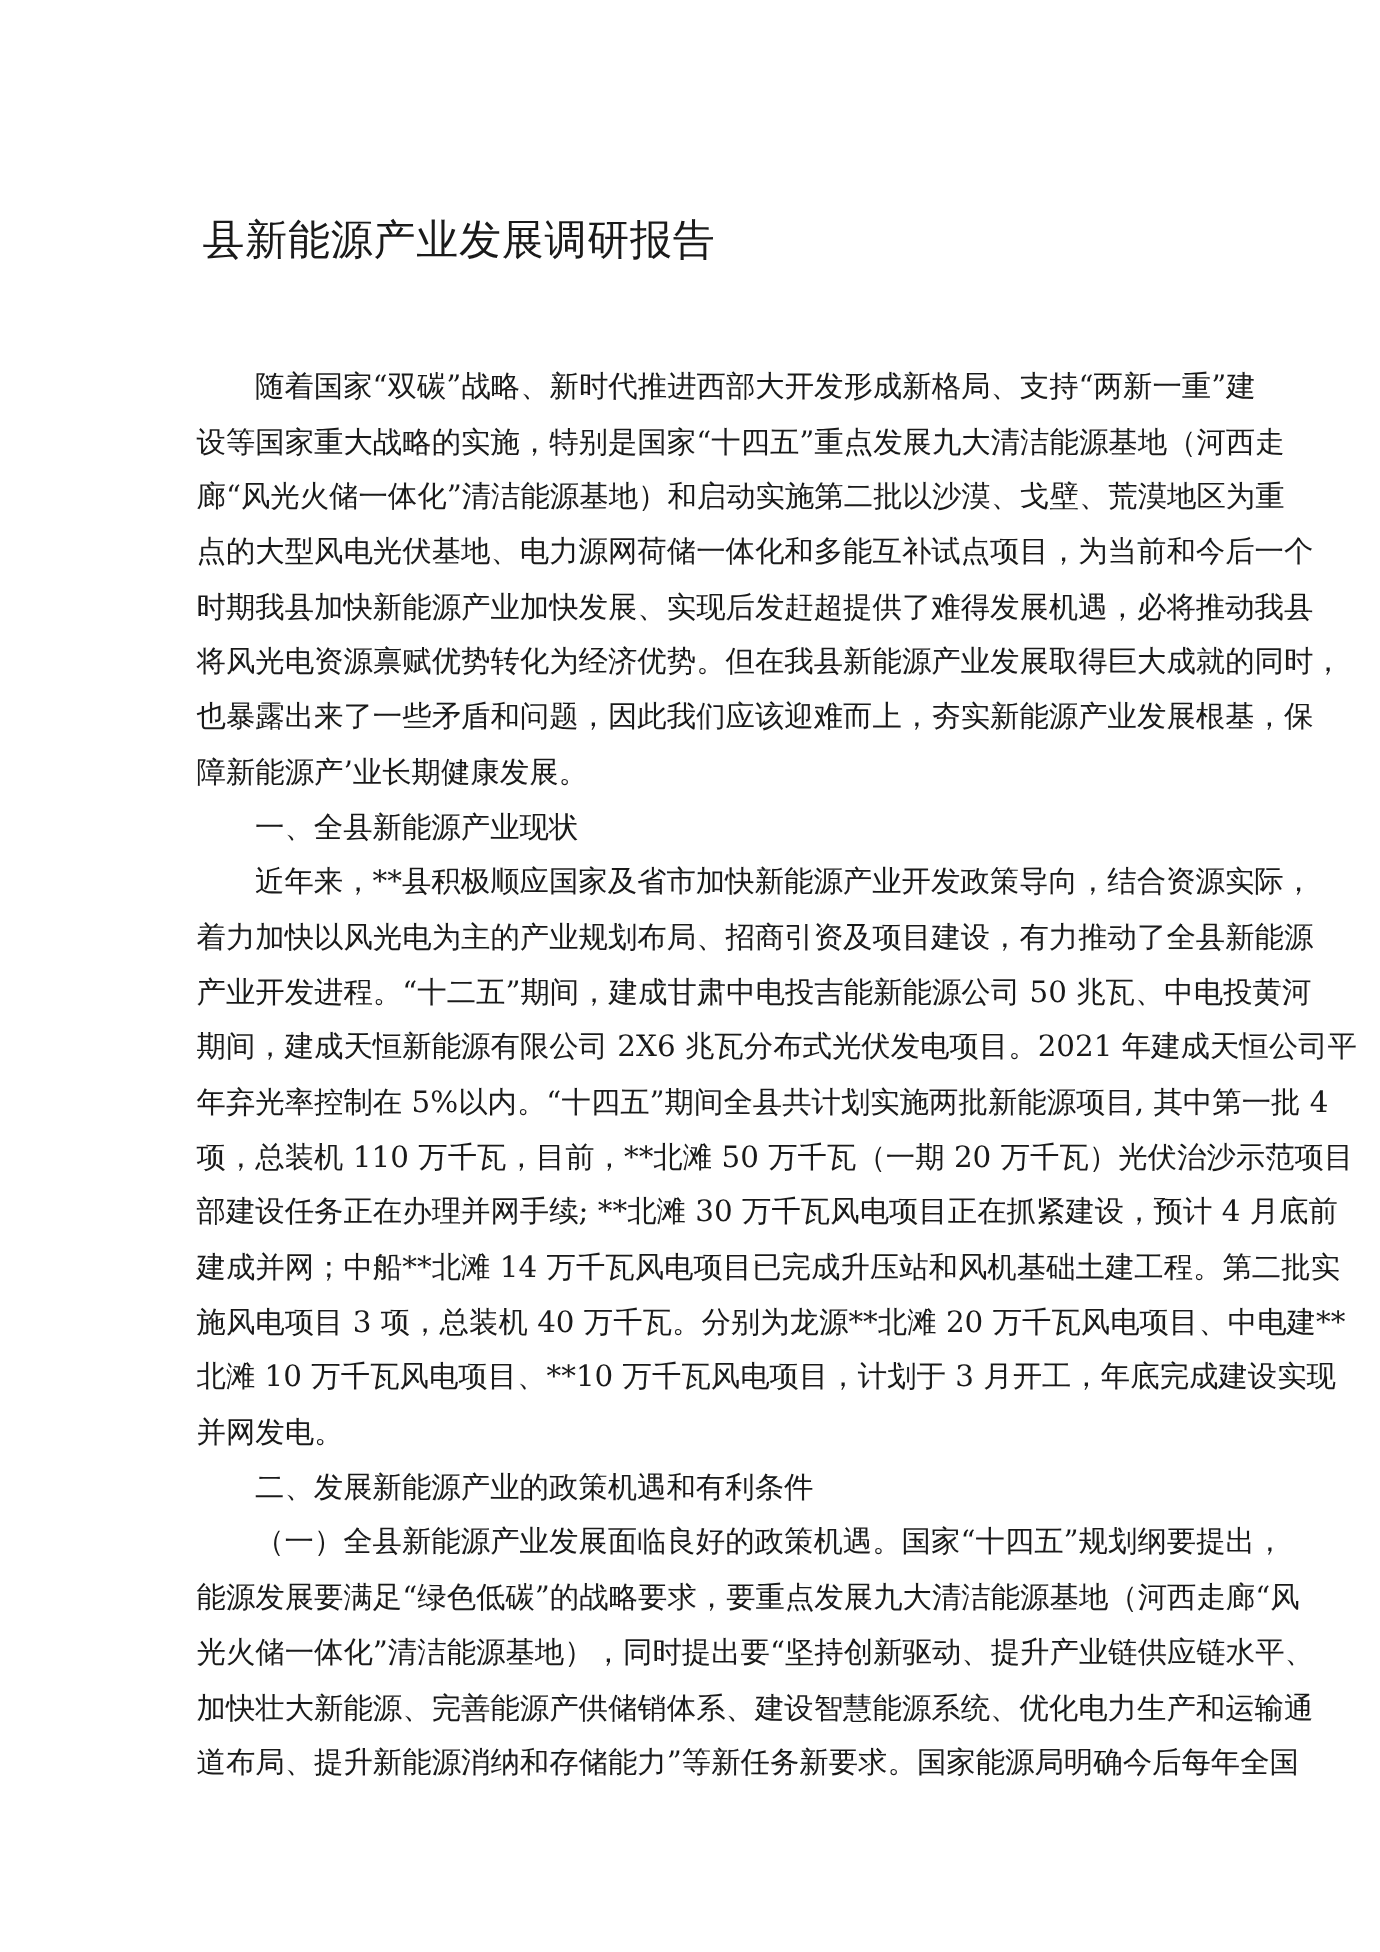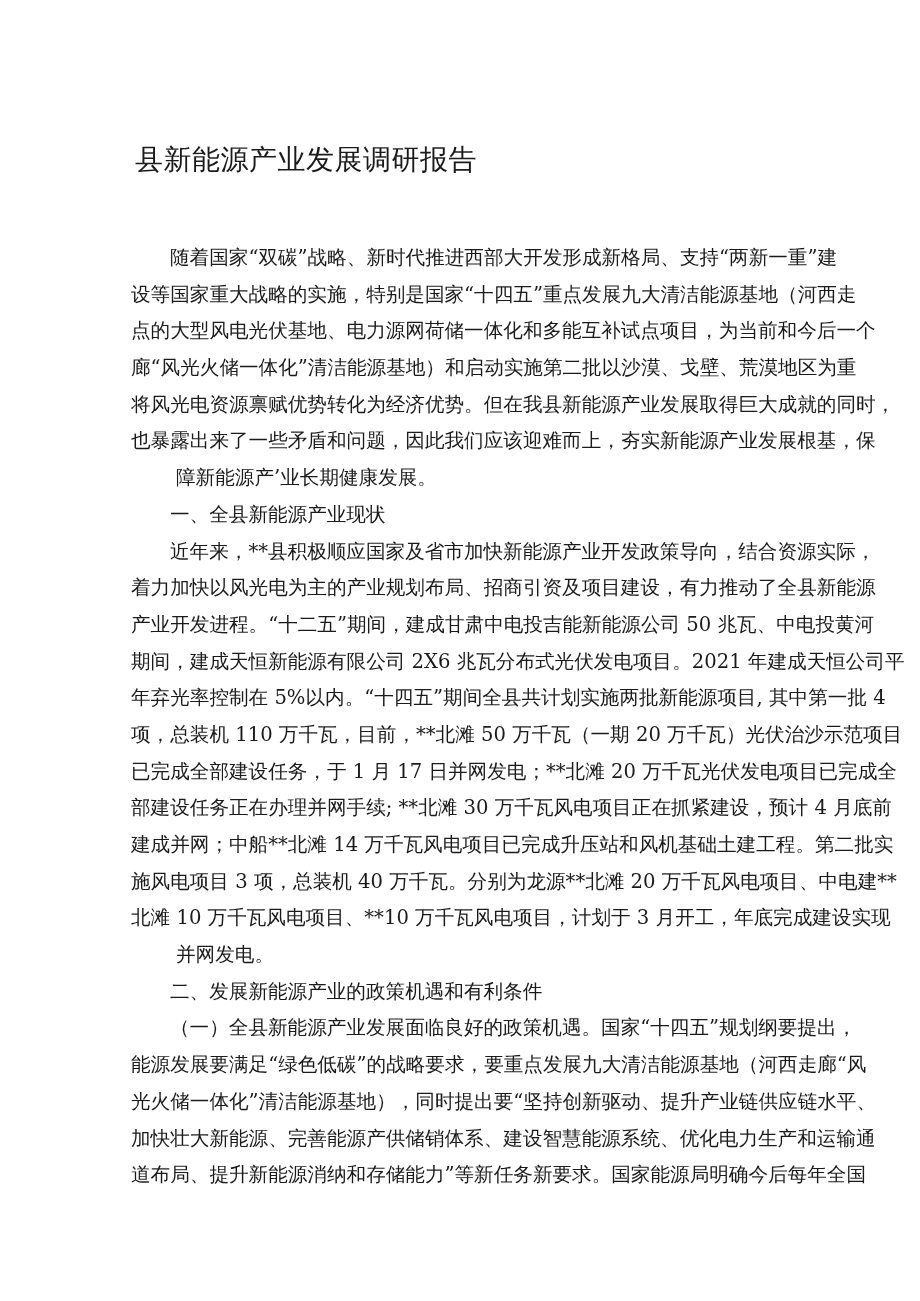--- a/index.html
+++ b/index.html
@@ -46,21 +46,20 @@
       height: 36.7px;
       line-height: 36.7px;
       font-size: 19.6px;
       white-space: nowrap;
       overflow: visible;
       text-align: justify;
       text-align-last: justify;
     }
     .line.last {
       text-align-last: left;
-      margin-left: 45px;
     }
     .line.indent {
       padding-left: 39px;
     }
     .heading-line {
       display: block;
       height: 36.7px;
       line-height: 36.7px;
       font-size: 19.6px;
       white-space: nowrap;
@@ -72,36 +71,36 @@
 
 <div class="page">
 
   <h1 class="title">县新能源产业发展调研报告</h1>
 
   <div class="body-text">
 
     <div>
       <span class="line indent">随着国家“双碳”战略、新时代推进西部大开发形成新格局、支持“两新一重”建</span>
       <span class="line">设等国家重大战略的实施，特别是国家“十四五”重点发展九大清洁能源基地（河西走</span>
+      <span class="line">廊“风光火储一体化”清洁能源基地）和启动实施第二批以沙漠、戈壁、荒漠地区为重</span>
       <span class="line">点的大型风电光伏基地、电力源网荷储一体化和多能互补试点项目，为当前和今后一个</span>
-      <span class="line">廊“风光火储一体化”清洁能源基地）和启动实施第二批以沙漠、戈壁、荒漠地区为重</span>
+      <span class="line">时期我县加快新能源产业加快发展、实现后发赶超提供了难得发展机遇，必将推动我县</span>
       <span class="line">将风光电资源禀赋优势转化为经济优势。但在我县新能源产业发展取得巨大成就的同时，</span>
       <span class="line">也暴露出来了一些矛盾和问题，因此我们应该迎难而上，夯实新能源产业发展根基，保</span>
       <span class="line last">障新能源产’业长期健康发展。</span>
     </div>
 
     <span class="heading-line">一、全县新能源产业现状</span>
     <div>
       <span class="line indent">近年来，**县积极顺应国家及省市加快新能源产业开发政策导向，结合资源实际，</span>
       <span class="line">着力加快以风光电为主的产业规划布局、招商引资及项目建设，有力推动了全县新能源</span>
       <span class="line">产业开发进程。“十二五”期间，建成甘肃中电投吉能新能源公司 50 兆瓦、中电投黄河</span>
       <span class="line">期间，建成天恒新能源有限公司 2X6 兆瓦分布式光伏发电项目。2021 年建成天恒公司平</span>
       <span class="line">年弃光率控制在 5%以内。“十四五”期间全县共计划实施两批新能源项目, 其中第一批 4</span>
       <span class="line">项，总装机 110 万千瓦，目前，**北滩 50 万千瓦（一期 20 万千瓦）光伏治沙示范项目</span>
-      <span class="line">已完成全部建设任务，于 1 月 17 日并网发电；**北滩 20 万千瓦光伏发电项目已完成全</span>
       <span class="line">部建设任务正在办理并网手续; **北滩 30 万千瓦风电项目正在抓紧建设，预计 4 月底前</span>
       <span class="line">建成并网；中船**北滩 14 万千瓦风电项目已完成升压站和风机基础土建工程。第二批实</span>
       <span class="line">施风电项目 3 项，总装机 40 万千瓦。分别为龙源**北滩 20 万千瓦风电项目、中电建**</span>
       <span class="line">北滩 10 万千瓦风电项目、**10 万千瓦风电项目，计划于 3 月开工，年底完成建设实现</span>
       <span class="line last">并网发电。</span>
     </div>
 
     <span class="heading-line">二、发展新能源产业的政策机遇和有利条件</span>
     <div>
       <span class="line indent">（一）全县新能源产业发展面临良好的政策机遇。国家“十四五”规划纲要提出，</span>

